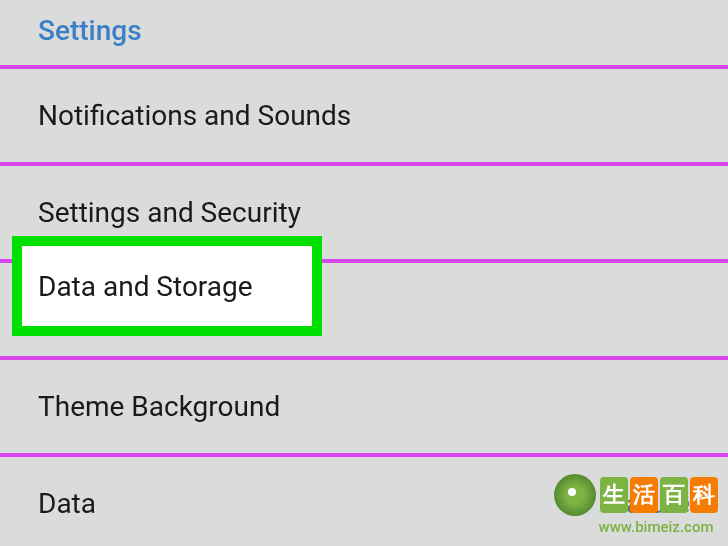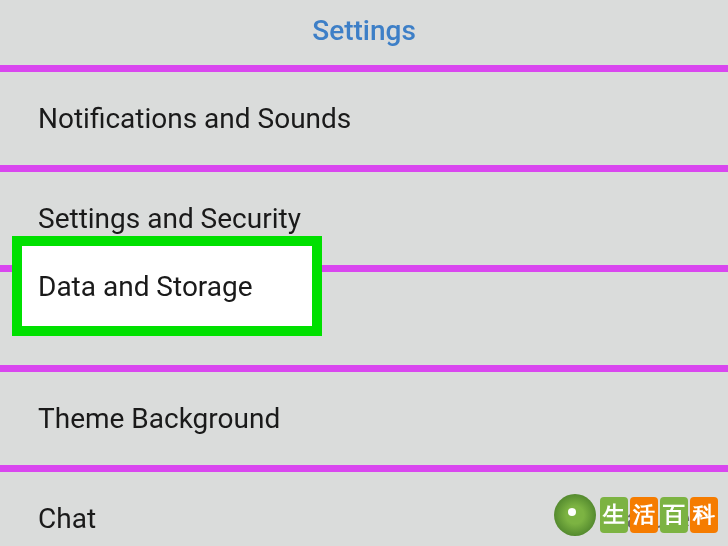--- a/index.html
+++ b/index.html
@@ -1,37 +1,36 @@
 <!DOCTYPE html>
 <html><head>
   <meta charset="utf-8">
   <style>
     * {
       margin: 0;
       padding: 0;
       box-sizing: border-box;
-      text-align: center;
     }
     body {
       width: 728px;
       height: 546px;
       background: #dadcdb;
       font-family: -apple-system, BlinkMacSystemFont, 'Segoe UI', Roboto, Arial, sans-serif;
       position: relative;
       overflow: hidden;
     }
     .section-header {
       padding: 14px 38px 18px 38px;
       color: #3d7fc7;
       font-size: 28px;
       font-weight: 500;
     }
     .list-item {
       padding: 30px 38px;
-      border-top: 7px solid #d946ef;
+      border-top: 4px solid #d946ef;
       font-size: 28px;
       color: #1a1a1a;
       display: flex;
       justify-content: space-between;
       align-items: center;
       position: relative;
     }
     .list-item:last-of-type {
       border-bottom: 1px solid #b5b7b6;
     }
@@ -124,31 +123,32 @@
 
 <div class="list-item">
   <span>Data and Storage</span>
 </div>
 
 <div class="list-item">
   <span>Theme Background</span>
 </div>
 
 <div class="list-item">
-  <span>Chat</span>
+  <span>Data</span>
   <span class="item-value">Nature</span>
 </div>
 
 <div class="highlight-box" style="top: 236px;">
   <span>Data and Storage</span>
 </div>
 
 <div class="watermark">
   <div class="wm-main">
     <div class="wm-logo"></div>
     <div class="wm-chars">
       <div class="wm-char green">生</div>
       <div class="wm-char orange">活</div>
       <div class="wm-char green">百</div>
       <div class="wm-char orange">科</div>
     </div>
   </div>
+  <div class="wm-url">www.bimeiz.com</div>
 </div>
 
 </body></html>

